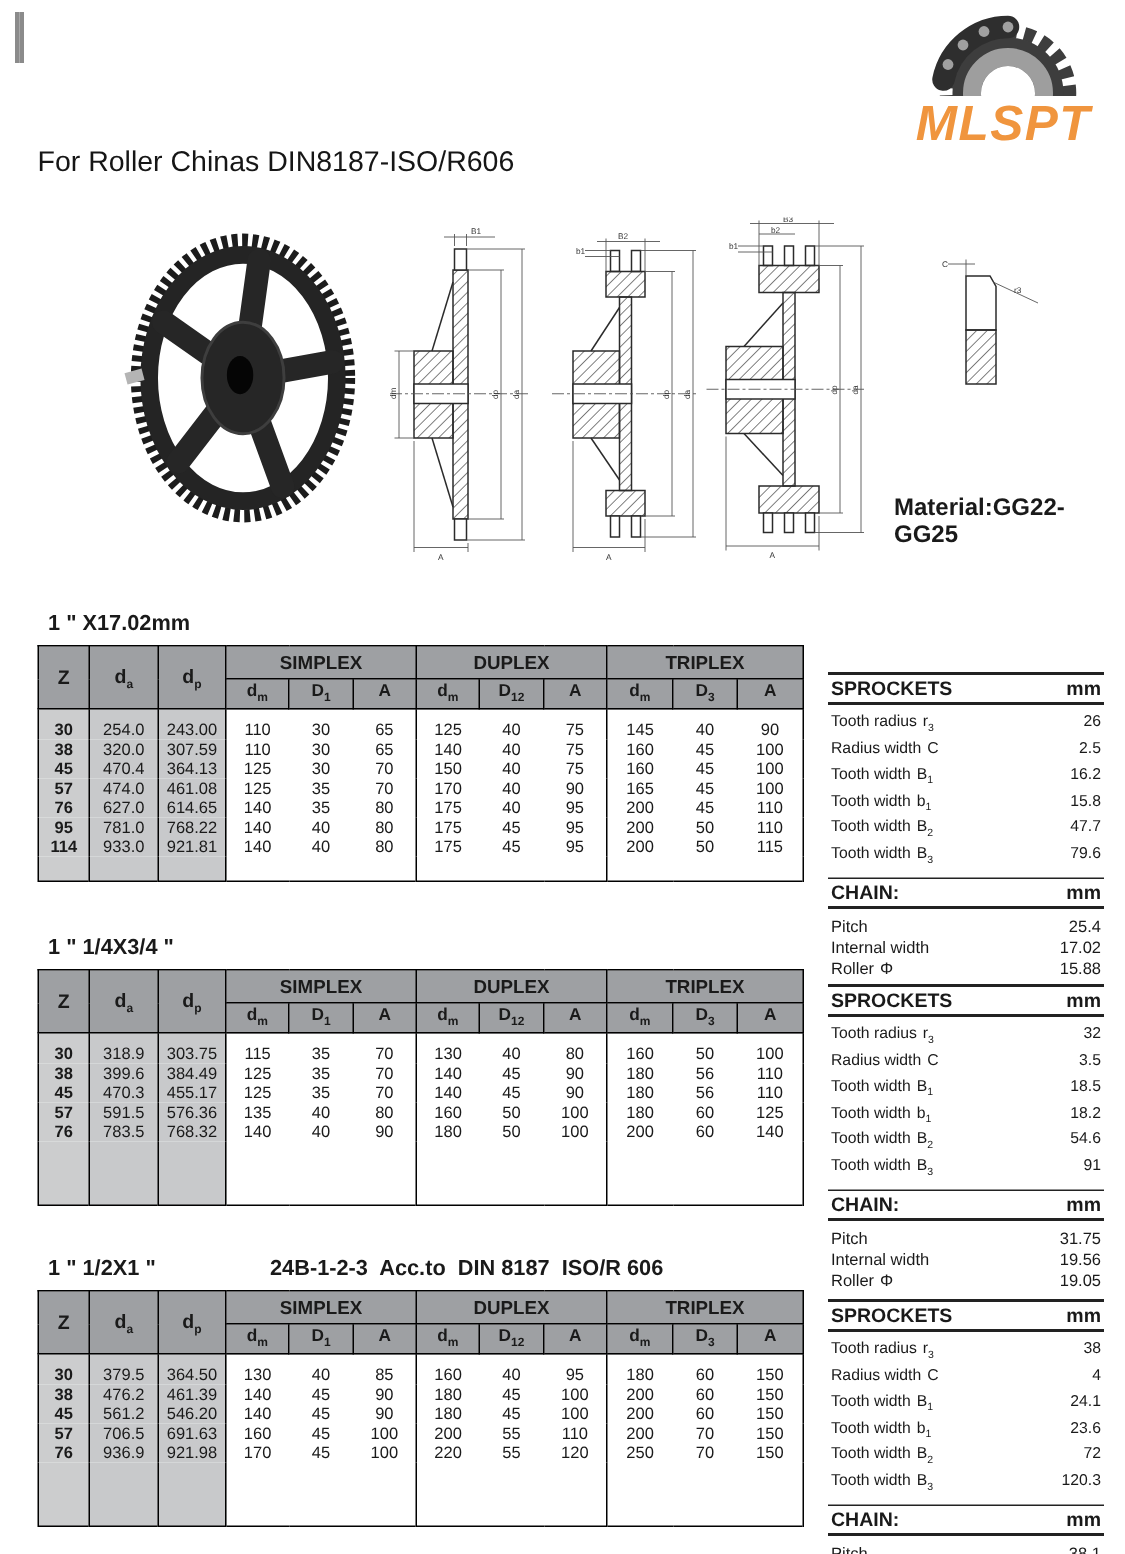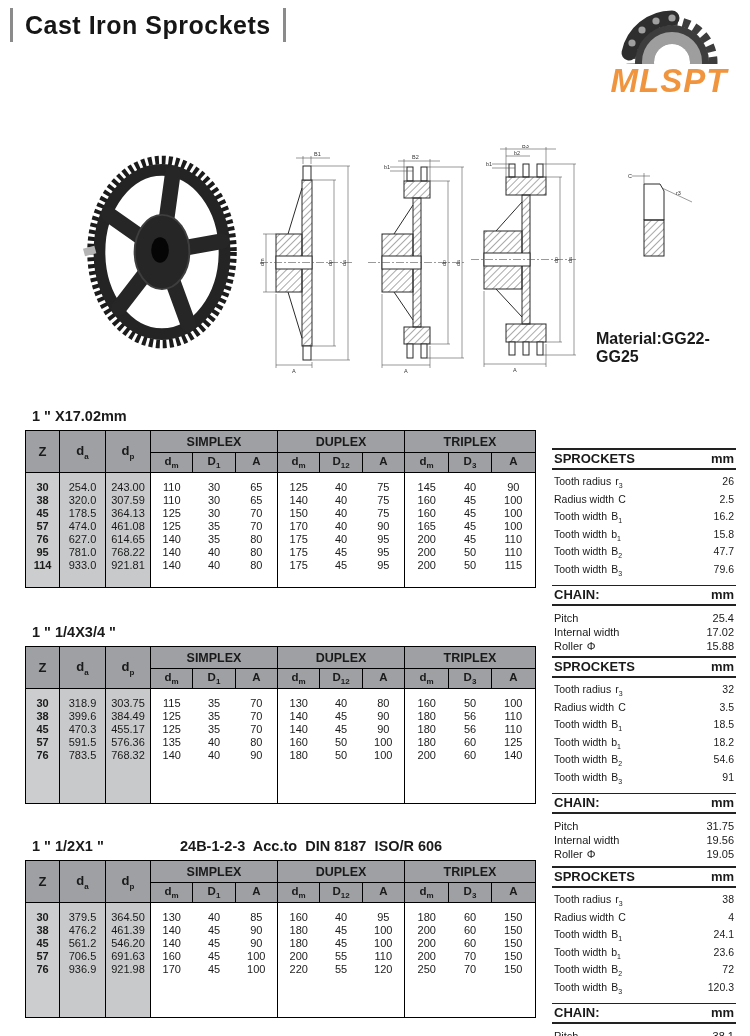--- a/index.html
+++ b/index.html
@@ -59,21 +59,20 @@
   .spec-label .sym{margin-left:4px;}
   .chain-list .spec-row{font-size:11px;line-height:14px;}
 </style>
 </head>
 <body>
 
 <div id="page">
 
   <div class="titlebar">
     <span class="vbar"></span>
-    <h1 class="title">Cast Iron Sprockets</h1>
     <span class="vbar"></span>
   </div>
 
   <div class="logo">
     <svg width="150" height="64" viewBox="0 0 150 64">
       <g clip-path="url(#lclip)">
         <clipPath id="lclip">
             <rect x="0" y="0" width="150" height="62"></rect>
           </clipPath>
         <circle cx="78" cy="60" r="41" fill="none" stroke="#3d3d3d" stroke-width="9" stroke-dasharray="7 5"></circle>
@@ -83,20 +82,21 @@
         <path d="M 78 16 A 44 44 0 0 0 35 51" fill="none" stroke="#2e2e2e" stroke-width="15" stroke-linecap="round"></path>
         <circle cx="78" cy="16" r="3.6" fill="#a0a0a0"></circle>
         <circle cx="62" cy="19" r="3.6" fill="#a0a0a0"></circle>
         <circle cx="48" cy="28" r="3.6" fill="#a0a0a0"></circle>
         <circle cx="38" cy="41" r="3.6" fill="#a0a0a0"></circle>
       </g>
     </svg>
     <div class="logo-text" style="color:#F0953E;">MLSPT</div>
   </div>
 
+  <div class="subtitle">For Roller Chinas DIN8187-ISO/R606</div>
 
   <div class="figures">
 
     <div class="fig" style="left:76px;top:8px;">
       <svg width="172" height="212" viewBox="0 0 176 210">
         <ellipse cx="88" cy="105" rx="72" ry="94" fill="none" stroke="#1c1c1c" stroke-width="9" stroke-dasharray="4 3"></ellipse>
         <ellipse cx="88" cy="105" rx="64" ry="84" fill="none" stroke="#242424" stroke-width="12"></ellipse>
         <g stroke="#262626" stroke-width="16" stroke-linecap="round">
           <line x1="88" y1="105" x2="99" y2="25"></line>
           <line x1="88" y1="105" x2="34" y2="67"></line>
@@ -318,21 +318,21 @@
             <td class="c-v">65</td>
             <td class="c-v gs">140</td>
             <td class="c-v">40</td>
             <td class="c-v">75</td>
             <td class="c-v gs">160</td>
             <td class="c-v">45</td>
             <td class="c-v ge">100</td>
           </tr>
           <tr>
             <td class="c-z">45</td>
-            <td class="c-g">178.5</td>
+            <td class="c-g">470.4</td>
             <td class="c-g">364.13</td>
             <td class="c-v gs">125</td>
             <td class="c-v">30</td>
             <td class="c-v">70</td>
             <td class="c-v gs">150</td>
             <td class="c-v">40</td>
             <td class="c-v">75</td>
             <td class="c-v gs">160</td>
             <td class="c-v">45</td>
             <td class="c-v ge">100</td>

